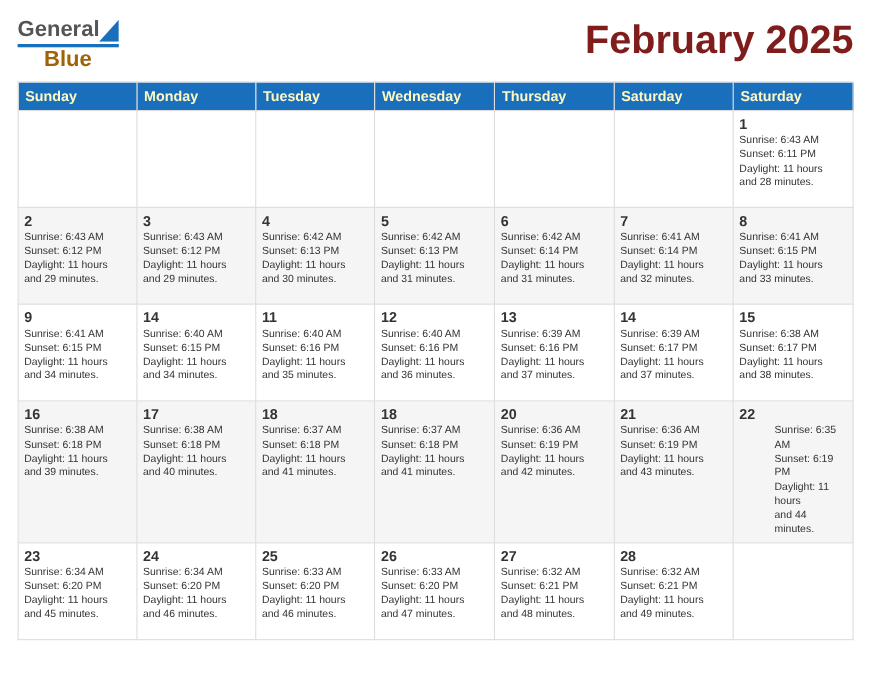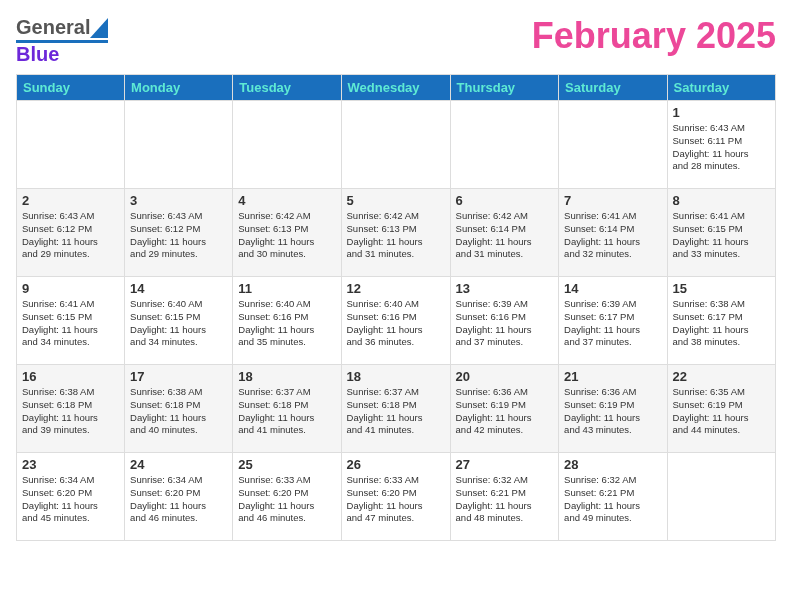--- a/index.html
+++ b/index.html
@@ -35,35 +35,35 @@
       height: 3px;
       background: #1a6fbd;
       margin-top: 1px;
     }
     .title-block {
       text-align: right;
     }
     .title-block h1 {
       font-size: 36px;
       font-weight: bold;
-      color: #ec4899;
+      color: #7f1d1d;
       line-height: 1.1;
     }
     .title-block h2 {
       font-size: 15px;
       font-weight: normal;
       color: #555;
     }
     .calendar {
       width: 100%;
       border-collapse: collapse;
     }
     .calendar thead th {
       background: #1a6fbd;
-      color: #5eead4;
+      color: #fef9c3;
       text-align: left;
       padding: 5px 6px;
       font-size: 13px;
       font-weight: bold;
       border: 1px solid #ddd;
     }
     .calendar tbody td {
       vertical-align: top;
       padding: 4px 5px;
       font-size: 10px;
@@ -98,21 +98,21 @@
 
 <div class="header">
   <div class="logo">
     <div class="logo-top">
       <span class="logo-general">General</span>
       <svg width="18" height="20" viewBox="0 0 18 20">
         <polygon points="0,20 18,20 18,0" fill="#1a6fbd"></polygon>
       </svg>
     </div>
     <div class="logo-blue-line"></div>
-    <span style="font-size:20px;font-weight:bold;color:#6d28d9;">Blue</span>
+    <span style="font-size:20px;font-weight:bold;color:#a16207;margin-left:24px;">Blue</span>
   </div>
   <div class="title-block">
     <h1>February 2025</h1>
   </div>
 </div>
 
 <table class="calendar">
   <thead>
     <tr>
       <th>Sunday</th>
@@ -280,21 +280,21 @@
         </td>
         <td>
           <span class="day-number">21</span>
           <div class="day-info" style="white-space: pre-line;">Sunrise: 6:36 AM
 Sunset: 6:19 PM
 Daylight: 11 hours
 and 43 minutes.</div>
         </td>
         <td>
           <span class="day-number">22</span>
-          <div class="day-info" style="white-space: pre-line;">Sunrise: 6:35 AM
+          <div class="day-info" style="white-space: pre-line; margin-left: 32px;">Sunrise: 6:35 AM
 Sunset: 6:19 PM
 Daylight: 11 hours
 and 44 minutes.</div>
         </td>
       </tr>
       <tr>
         <td>
           <span class="day-number">23</span>
           <div class="day-info" style="white-space: pre-line;">Sunrise: 6:34 AM
 Sunset: 6:20 PM

